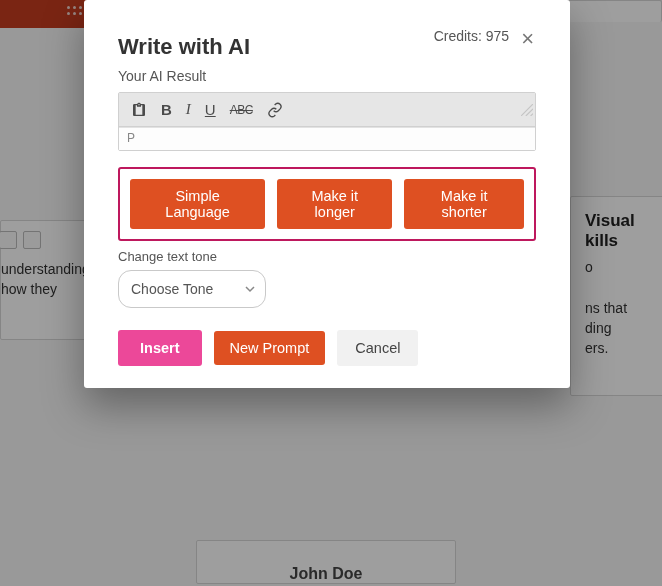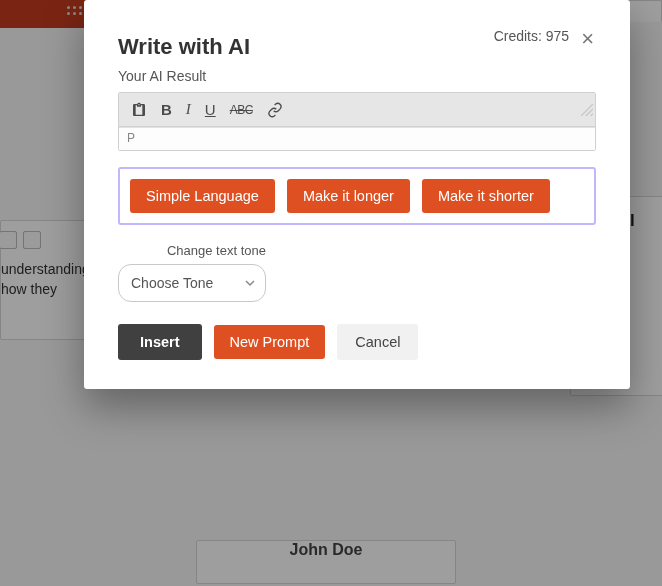--- a/index.html
+++ b/index.html
@@ -8,53 +8,53 @@
 
   
   .page-bg { position:absolute; inset:0; }
   .orange-square { position:absolute; top:0; left:0; width:88px; height:28px; background:#c63c1f; }
   .orange-square .dots { position:absolute; right:6px; top:6px; display:grid; grid-template-columns:repeat(3,3px); grid-gap:3px;}
   .orange-square .dots i { width:3px; height:3px; background:rgba(255,255,255,.8); border-radius:50%; display:block;}
   .card { position:absolute; background:#fff; border:1px solid #d7d7d7; border-radius:2px; }
   .card.c1 { left:280px; top:0; width:382px; height:22px; border-bottom:none;}
   .card.c2 { left:570px; top:196px; width:250px; height:200px; padding:14px; font-size:14px; color:#333;}
   .card.c3 { left:0; top:220px; width:130px; height:120px; padding:10px 4px 10px 0; font-size:14px; color:#333;}
-  .card.c4 { left:196px; top:540px; width:260px; height:44px; display:flex; align-items:flex-start; justify-content:center; font-weight:700; color:#444;}
+  .card.c4 { left:196px; top:540px; width:260px; height:44px; display:flex; align-items:flex-end; justify-content:center; font-weight:700; color:#444;}
   .card.c2 .h { font-weight:700; font-size:17px; color:#222; margin-bottom:6px;}
   .card.c2 p, .card.c3 p { line-height:1.45; }
   .mini-icons { display:flex; gap:6px; margin-bottom:10px; margin-left:-2px;}
   .mini-icons span { width:18px; height:18px; border:1px solid #bbb; border-radius:2px; background:#fafafa;}
   .overlay { position:absolute; inset:0; background:rgba(0,0,0,0.38);}
 
   
-  .modal { position:absolute; left:84px; top:0; width:546px; background:#fff; border-radius:3px;
-           box-shadow:0 18px 40px rgba(0,0,0,.35); padding:28px 34px 29px 34px; }
+  .modal { position:absolute; left:84px; top:0; width:486px; background:#fff; border-radius:3px;
+           box-shadow:0 18px 40px rgba(0,0,0,.35); padding:28px 34px 22px 34px; }
   .modal-header { display:flex; justify-content:space-between; align-items:flex-start; margin-bottom:8px;}
   .title { font-size:22px; font-weight:700; color:#333; margin-top:6px;}
   .right-head { display:flex; gap:10px; color:#555; font-size:14px;}
   .close { font-size:22px; color:#777; line-height:1; cursor:pointer; padding:0 2px;}
   .subtitle { font-size:14px; color:#555; margin-bottom:8px;}
   .editor-wrap { border:1px solid #d0d0d0; border-radius:2px; margin-bottom:16px; background:#fff; position:relative;}
   .toolbar { background:#e6e6e6; height:34px; display:flex; align-items:center; gap:14px; padding:0 12px; border-bottom:1px solid #d0d0d0;}
   .toolbar .tbtn { color:#4b4b4b; font-size:14px; cursor:pointer; display:flex; align-items:center;}
   .toolbar .tbtn svg { width:16px; height:16px; }
   .editor-body { min-height:158px; padding:10px 12px; font-size:15px; color:#111; line-height:1.4; outline:none;}
   .editor-body .cursor { display:inline-block; width:1px; height:16px; background:#000; vertical-align:middle; margin-left:1px;}
   .path-bar { border-top:1px solid #e2e2e2; padding:3px 8px 5px 8px; font-size:12px; color:#888; background:#fdfdfd;}
   .resize-grip { position:absolute; right:2px; bottom:30px;pointer-events:none;}
   .resize-grip svg { width:12px; height:12px; opacity:.35;}
 
-  .red-box { border:2px solid #c4b5fd; border-radius:3px; padding:10px 10px; display:flex; gap:12px; margin-bottom:18px;}
+  .red-box { border:2px solid #be185d; border-radius:3px; padding:10px 10px; display:flex; gap:12px; margin-bottom:8px;}
   .btn { border:none; border-radius:3px; padding:9px 16px; font-size:14.5px; cursor:pointer; font-weight:500;}
   .btn-orange { background:#de5022; color:#fff; }
-  .btn-green { background:#404040; color:#fff; font-weight:600; padding:10px 22px;}
+  .btn-green { background:#ec4899; color:#fff; font-weight:600; padding:10px 22px;}
   .btn-plain { background:#f1f1f1; color:#444; padding:10px 18px;}
 
   .selects-row { display:flex; gap:16px; margin-bottom:22px;}
-  .sel-group { display:flex; flex-direction:column; gap:6px;text-align:right;}
+  .sel-group { display:flex; flex-direction:column; gap:6px;}
   .sel-label { font-size:13px; color:#555;}
   .select { position:relative; border:1px solid #c9c9c9; border-radius:13px; height:38px; min-width:148px;
             display:flex; align-items:center; padding:0 32px 0 12px; font-size:14px; color:#555; background:#fff; cursor:pointer;}
   .select.lang { min-width:188px;}
   .select .caret { position:absolute; right:10px; top:50%; transform:translateY(-50%); }
   .select .caret svg { width:10px; height:10px; }
 
   .footer-row { display:flex; gap:12px; align-items:center;}
 </style>
 </head>

